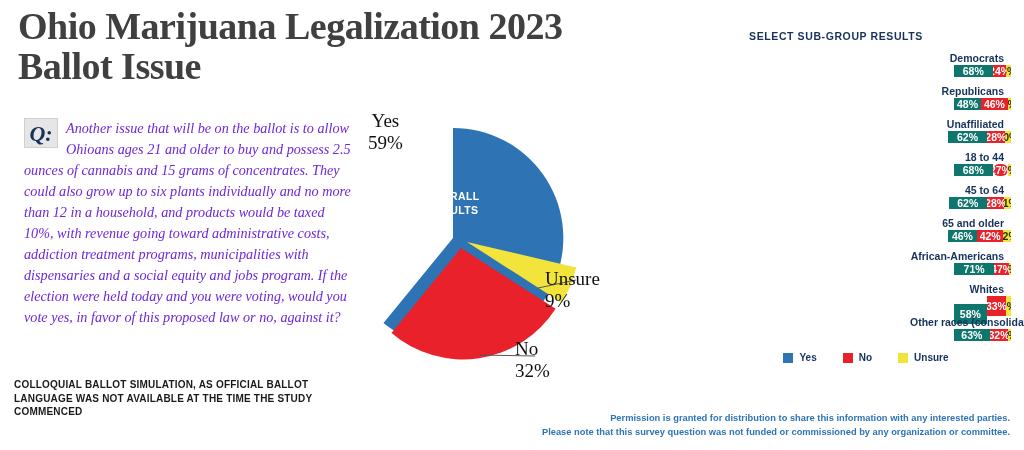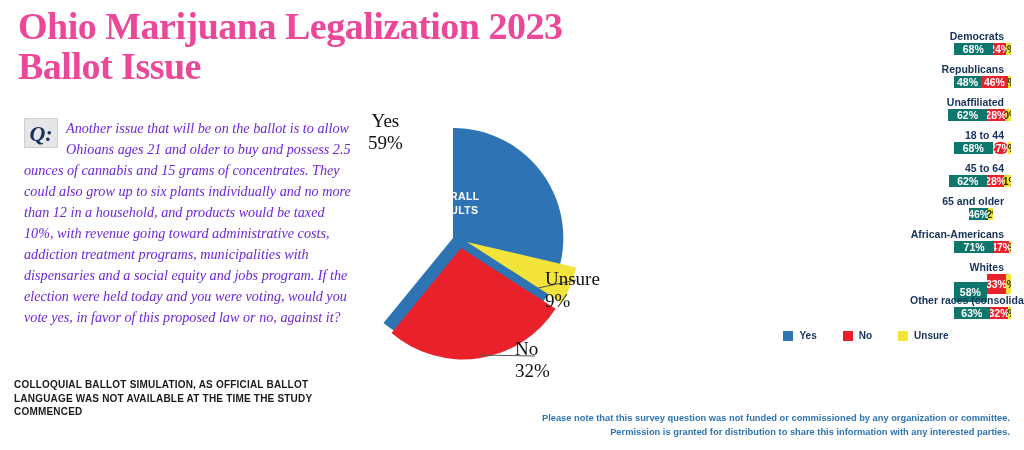--- a/index.html
+++ b/index.html
@@ -6,21 +6,21 @@
   html, body { margin:0; padding:0; }
   body {
     width:1024px; height:450px; background:#ffffff;
     font-family:"Liberation Sans", sans-serif; color:#1a2a4a;
     position:relative; overflow:hidden;
   }
   .title {
     position:absolute; left:18px; top:6px; width:560px;
     font-family:"Liberation Serif", serif;
     font-weight:bold; font-size:38px; line-height:1.06;
-    color:#ec4899; letter-spacing:-0.5px;
+    color:#404040; letter-spacing:-0.5px;
   }
   
   .qblock { position:absolute; left:24px; top:118px; width:330px; }
   .qmark {
     float:left; width:34px; height:30px; background:#e6e6e6;
     color:#16325c; font-family:"Liberation Serif", serif; font-weight:bold;
     font-size:22px; font-style:italic; text-align:center; line-height:30px;
     margin-right:8px; border:1px solid #cfcfcf;
   }
   .qtext {
@@ -117,20 +117,21 @@
   </div>
   <div class="pie-label lbl-no">
     <b>No</b>
     <b>32%</b>
   </div>
 </div>
 
 <div class="divider"></div>
 
 <div class="right">
+  <div class="right-title">SELECT SUB-GROUP RESULTS</div>
   <div id="bars">
       <div class="bar-row">
         <div class="bar-label">Democrats</div>
         <div class="bar-track">
           <div class="seg yes" style="width: 68%;">68%</div>
           <div class="seg no" style="width: 24%;">24%</div>
           <div class="seg unsure" style="width: 8%;">8%</div>
         </div>
       </div>
       <div class="bar-row">
@@ -162,20 +163,21 @@
         <div class="bar-track">
           <div class="seg yes" style="width: 62%;">62%</div>
           <div class="seg no" style="width: 28%;">28%</div>
           <div class="seg unsure" style="width: 11%;">11%</div>
         </div>
       </div>
       <div class="bar-row">
         <div class="bar-label">65 and older</div>
         <div class="bar-track">
           <div class="seg yes" style="width: 46%;">46%</div>
+          <div class="seg no" style="width: 42%;">42%</div>
           <div class="seg unsure" style="width: 12%;">12%</div>
         </div>
       </div>
       <div class="bar-row">
         <div class="bar-label">African-Americans</div>
         <div class="bar-track">
           <div class="seg yes" style="width: 71%;">71%</div>
           <div class="seg no" style="width: 25%;">47%</div>
           <div class="seg unsure" style="width: 4%;">4%</div>
         </div>
@@ -207,15 +209,15 @@
       <span>No</span>
     </div>
     <div class="legend-item">
       <span class="swatch sw-unsure"></span>
       <span>Unsure</span>
     </div>
   </div>
 </div>
 
 <div class="disclaimer">
+  <div>Permission is granted for distribution to share this information with any interested parties.</div>
   <div>Please note that this survey question was not funded or commissioned by any organization or committee.</div>
-  <div>Permission is granted for distribution to share this information with any interested parties.</div>
 </div>
 
 </body></html>

